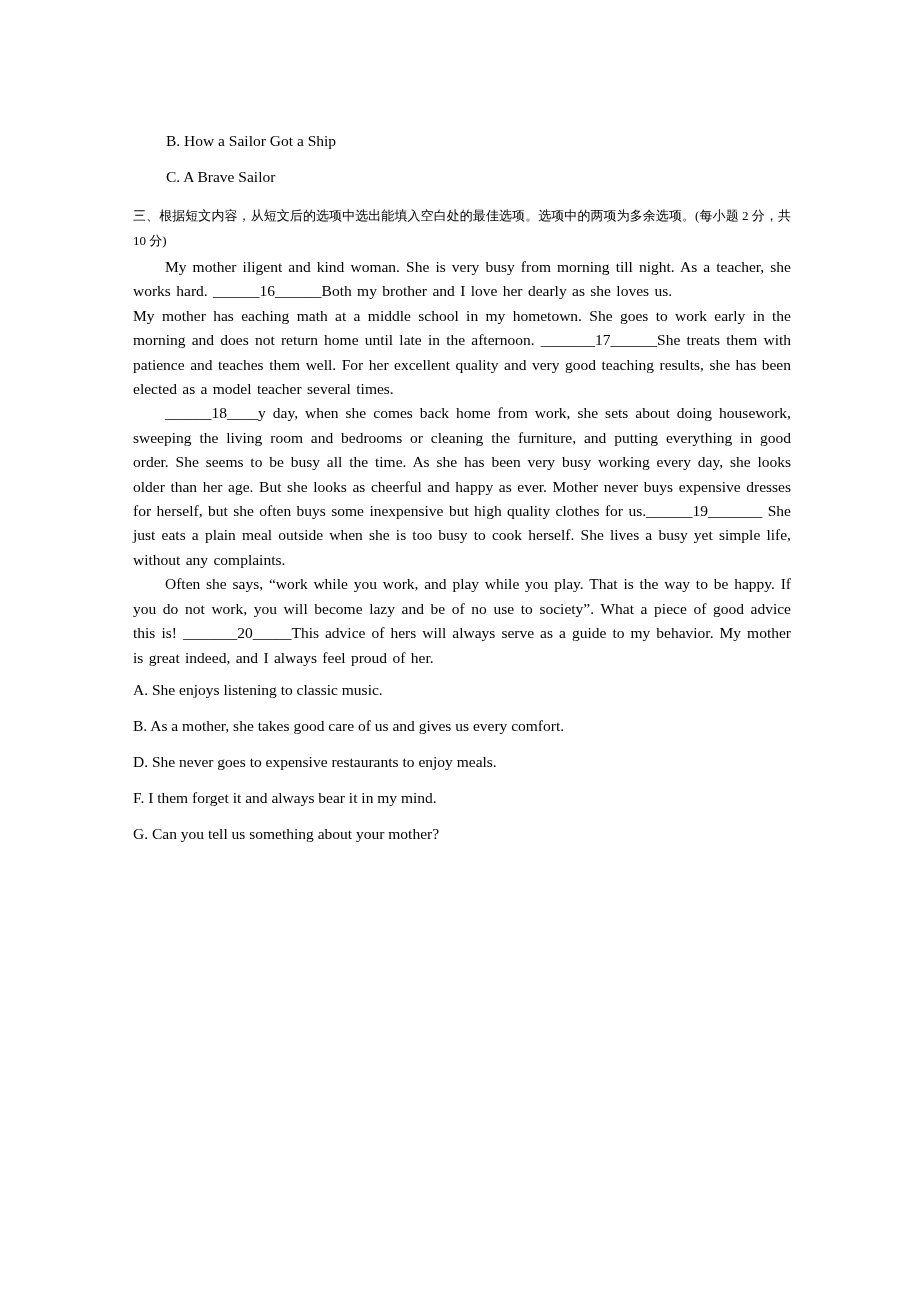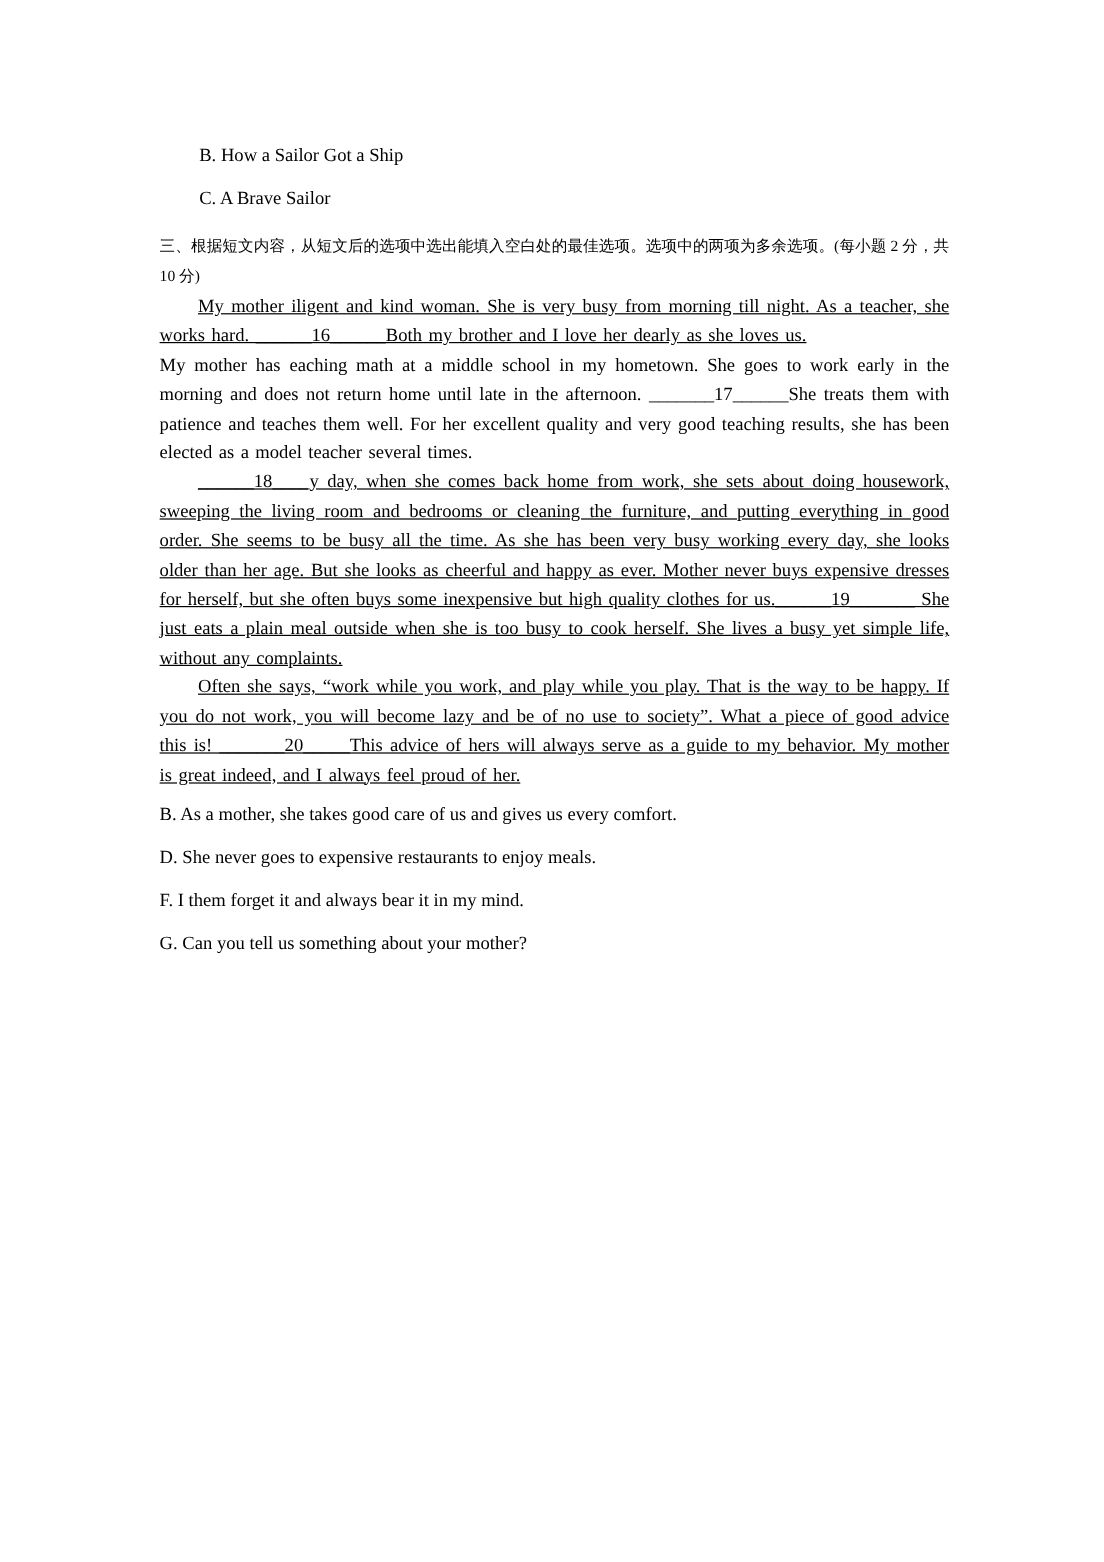--- a/index.html
+++ b/index.html
@@ -16,21 +16,21 @@
     .page {
       position: relative;
       width: 920px;
       height: 1302px;
       background: #ffffff;
       overflow: hidden;
     }
     .content {
       position: absolute;
       left: 133px;
-      top: 0;
+      top: 11px;
       width: 658px;
     }
     .spacer-top {
       height: 120px;
     }
     .top-opt {
       margin: 0 0 16px 0;
       padding-left: 33px;
       font-size: 15.5px;
       line-height: 20px;
@@ -44,21 +44,20 @@
     }
     .para {
       margin: 0;
       font-size: 15.5px;
       line-height: 24.4px;
       text-align: justify;
       word-spacing: 1.5px;
     }
     .para.indent {
       text-indent: 32px;
-      text-decoration: underline;
     }
     .answers {
       margin-top: 10px;
     }
     .ans-opt {
       margin: 0 0 16px 0;
       font-size: 15.5px;
       line-height: 20px;
     }
   </style>
@@ -76,20 +75,21 @@
     <p class="heading">三、根据短文内容，从短文后的选项中选出能填入空白处的最佳选项。选项中的两项为多余选项。(每小题 2 分，共 10 分)</p>
 
     <div>
       <p class="para indent">My mother iligent and kind woman. She is very busy from morning till night. As a teacher, she works hard. ______16______Both my brother and I love her dearly as she loves us.</p>
       <p class="para">My mother has eaching math at a middle school in my hometown. She goes to work early in the morning and does not return home until late in the afternoon. _______17______She treats them with patience and teaches them well. For her excellent quality and very good teaching results, she has been elected as a model teacher several times.</p>
       <p class="para indent">______18____y day, when she comes back home from work, she sets about doing housework, sweeping the living room and bedrooms or cleaning the furniture, and putting everything in good order. She seems to be busy all the time. As she has been very busy working every day, she looks older than her age. But she looks as cheerful and happy as ever. Mother never buys expensive dresses for herself, but she often buys some inexpensive but high quality clothes for us.______19_______ She just eats a plain meal outside when she is too busy to cook herself. She lives a busy yet simple life, without any complaints.</p>
       <p class="para indent">Often she says, “work while you work, and play while you play. That is the way to be happy. If you do not work, you will become lazy and be of no use to society”. What a piece of good advice this is! _______20_____This advice of hers will always serve as a guide to my behavior. My mother is great indeed, and I always feel proud of her.</p>
     </div>
 
     <div class="answers">
+      <p class="ans-opt">A. She enjoys listening to classic music.</p>
       <p class="ans-opt">B. As a mother, she takes good care of us and gives us every comfort.</p>
       <p class="ans-opt">D. She never goes to expensive restaurants to enjoy meals.</p>
       <p class="ans-opt">F. I them forget it and always bear it in my mind.</p>
       <p class="ans-opt">G. Can you tell us something about your mother?</p>
     </div>
 
   </div>
 </div>
 
 </body></html>

